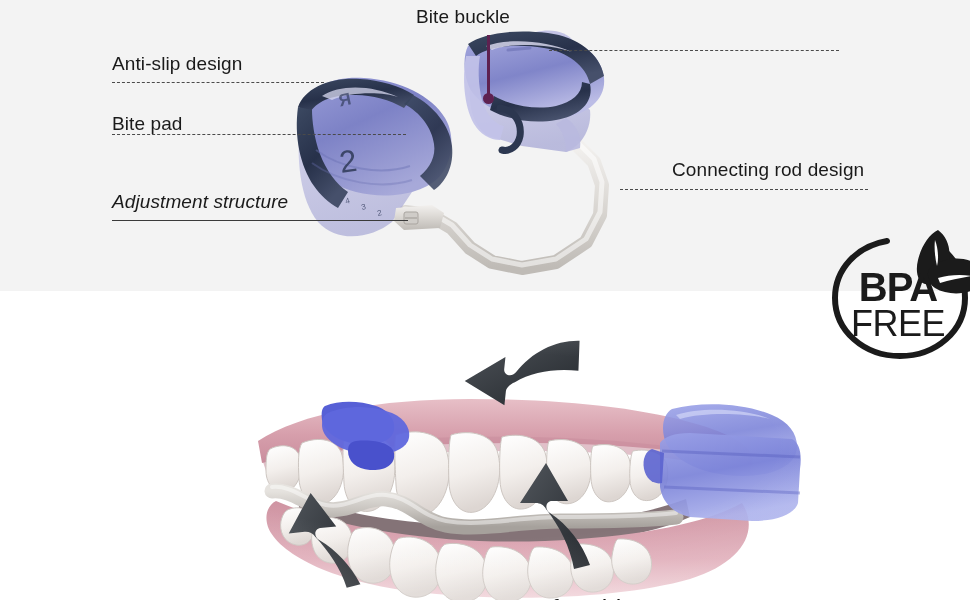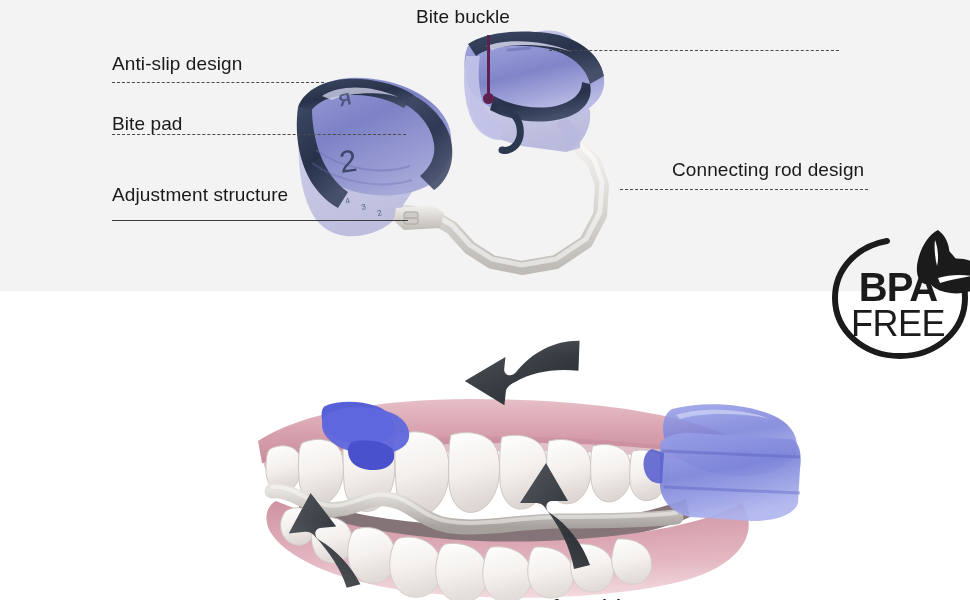--- a/index.html
+++ b/index.html
@@ -229,21 +229,21 @@
     <div class="leader dashed" style="left:549px; top:50px; width:290px;"></div>
     <div class="leader dashed" style="left:620px; top:189px; width:248px;"></div>
 
     <div id="buckle-pointer" style="left:487px; top:35px; height:64px;"></div>
     <div id="buckle-dot" style="left:483px; top:93px;"></div>
 
     <div class="callout-label" style="left:112px; top:53px;">Anti-slip design</div>
 
     <div class="callout-label" style="left:112px; top:105px;margin-top:8px;">Bite pad</div>
 
-    <div class="callout-label" style="left:112px; top:184px;">Adjustment structure</div>
+    <div class="callout-label" style="left:112px; top:191px;font-style:italic;">Adjustment structure</div>
 
     <div class="callout-label" style="left:416px; top:6px;">Bite buckle</div>
 
 
     <div class="callout-label" style="left:672px; top:159px;">Connecting rod design</div>
   </div>
 
   <div id="bottom-panel">
     <svg class="artwork" width="970" height="309" viewBox="0 0 970 309">
       <defs>

